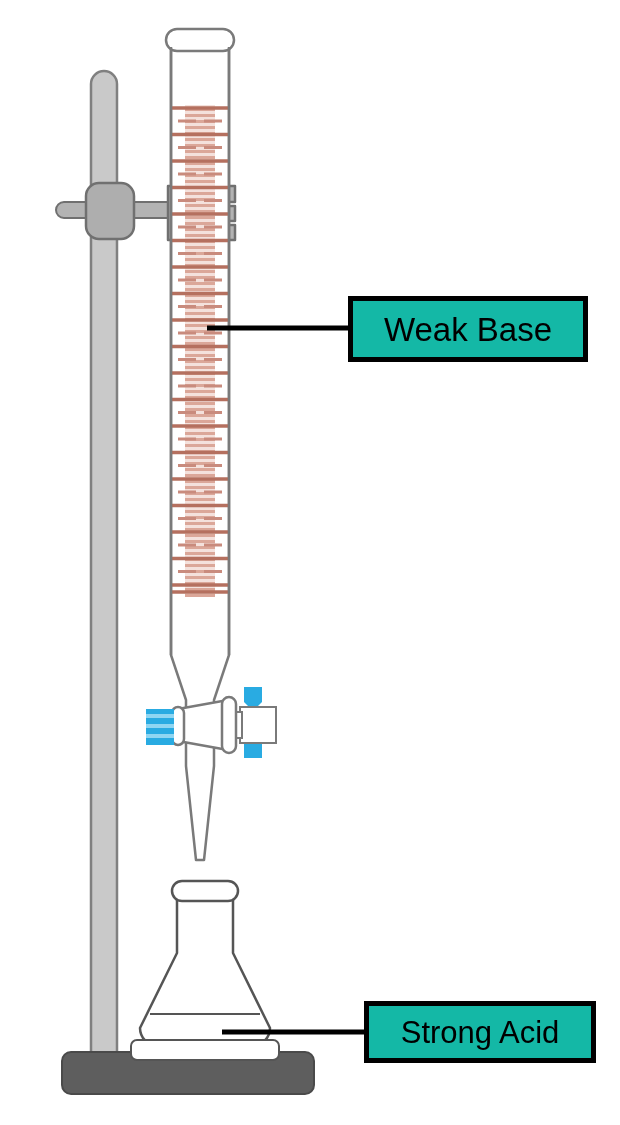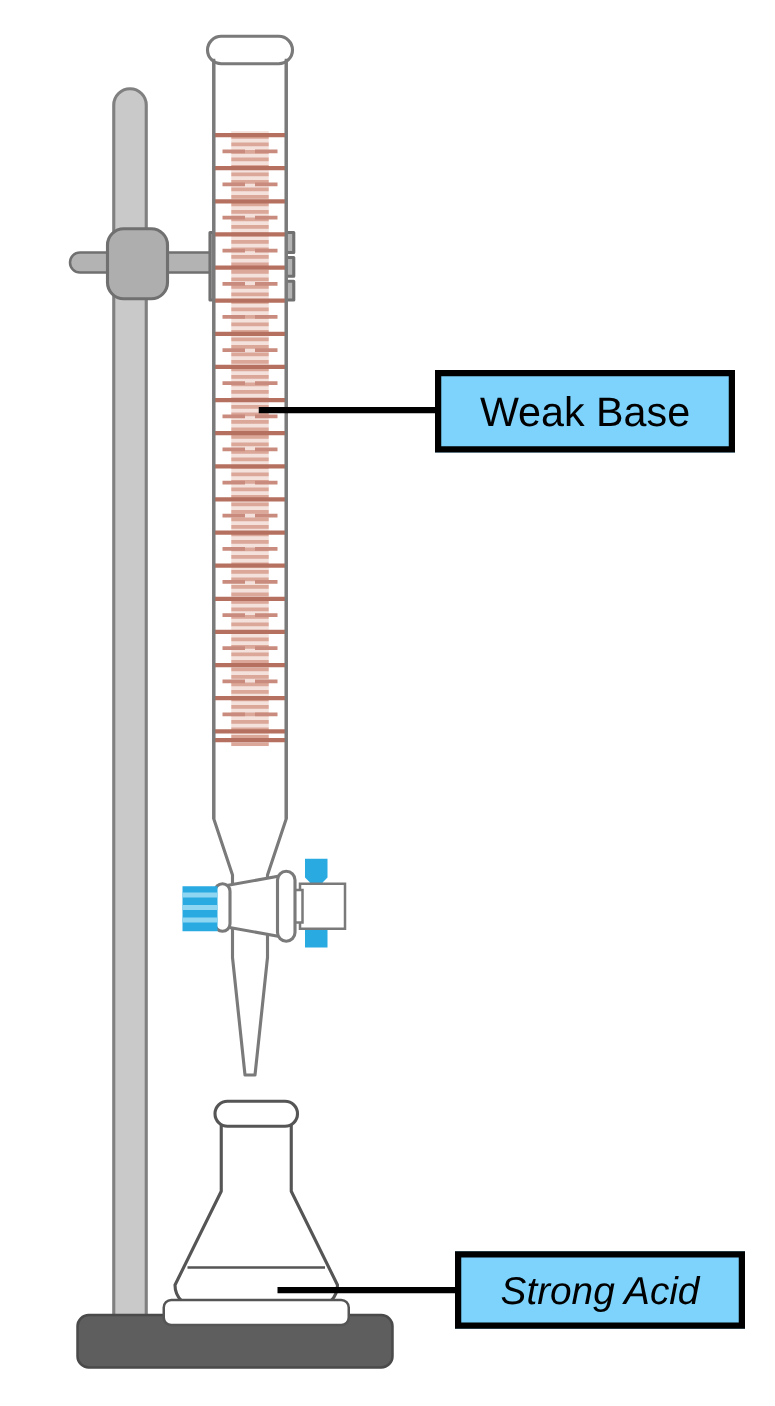--- a/index.html
+++ b/index.html
@@ -19,21 +19,21 @@
   }
   #apparatus {
     position: absolute;
     left: 0;
     top: 0;
     width: 620px;
     height: 1125px;
   }
   .callout {
     position: absolute;
-    background: #7dd3fc;
+    background: #14b8a6;
     border: 5px solid #000000;
     box-sizing: border-box;
     display: flex;
     align-items: center;
     justify-content: center;
     font-family: "Liberation Sans", sans-serif;
     color: #000000;
     line-height: 1;
   }
   #callout-weak-base {
@@ -42,21 +42,20 @@
     width: 240px;
     height: 66px;
     font-size: 33px;
   }
   #callout-strong-acid {
     left: 364px;
     top: 1001px;
     width: 232px;
     height: 62px;
     font-size: 31px;
-    font-style: italic;
   }
   .callout-text {
     white-space: nowrap;
   }
 </style>
 </head>
 <body>
 
 <div id="scene">
 

